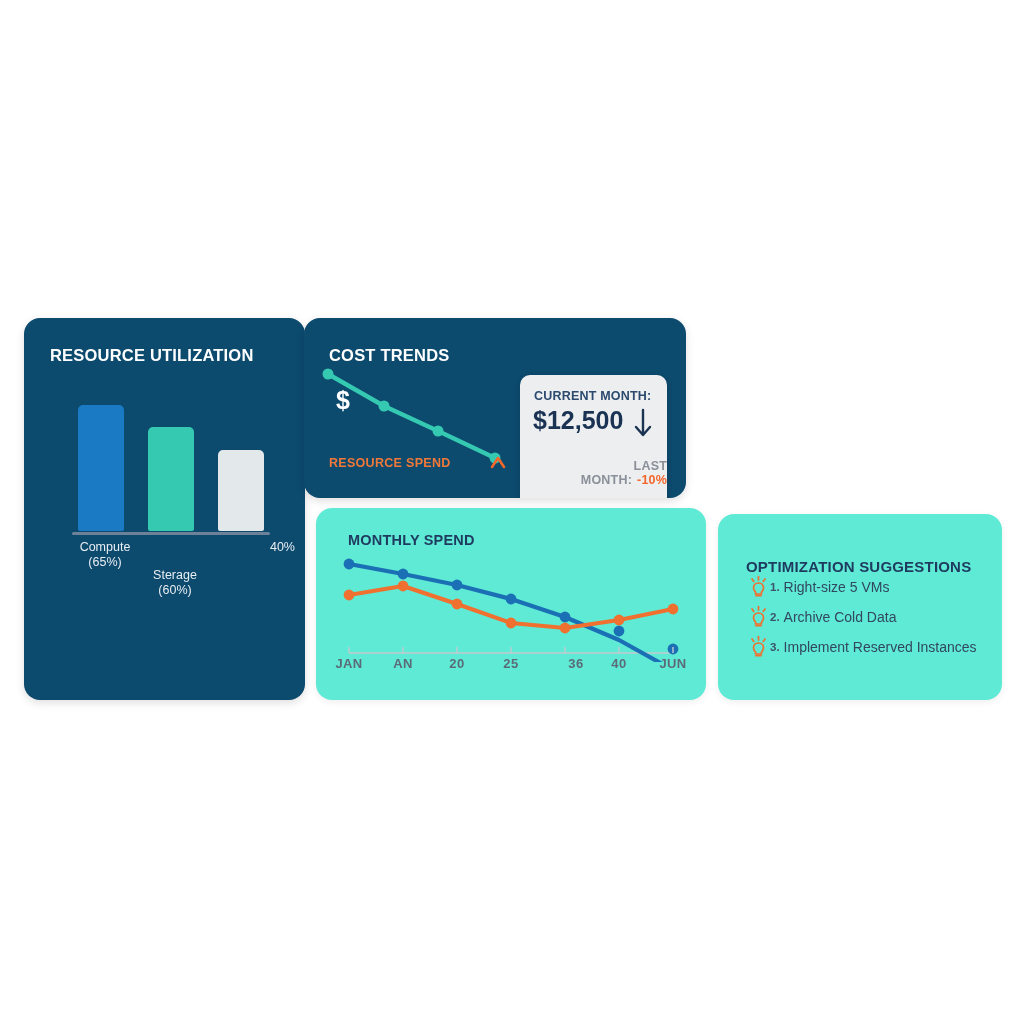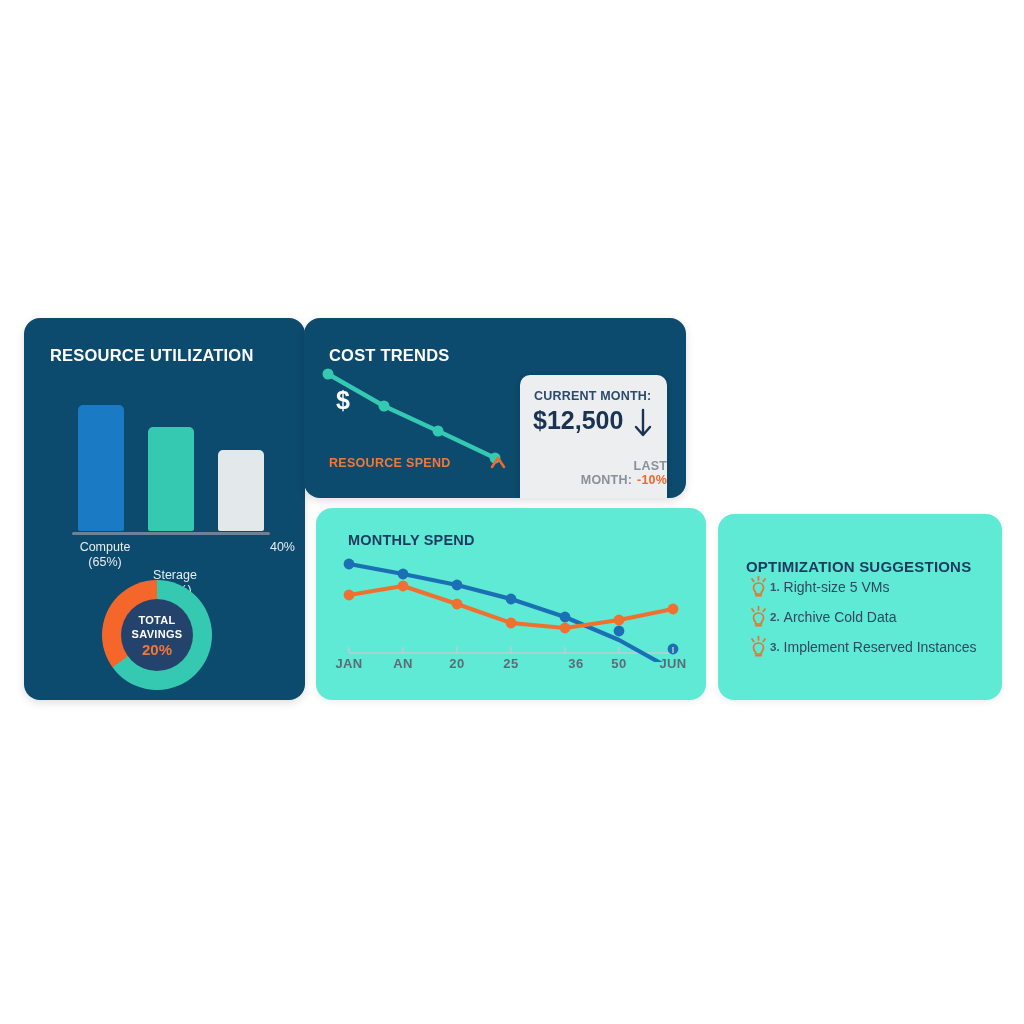--- a/index.html
+++ b/index.html
@@ -160,29 +160,20 @@
       <span>(65%)</span>
     </div>
     <div class="bar-label" style="left:101px;top:222px;width:100px;margin-top:28px;">
       <span>Sterage</span><br>
       <span>(60%)</span>
     </div>
     <div class="bar-label" style="left:171px;top:222px;width:100px;text-align:right;">
       <span>40%</span>
     </div>
 
-    <div id="donut-wrap">
-      <div id="donut" style="background: conic-gradient(#35c9b2 0deg 234deg, #f4662a 234deg 360deg);"></div>
-      <div id="donut-hole"></div>
-      <div id="donut-text">
-        <span class="donut-cap">TOTAL</span>
-        <span class="donut-cap">SAVINGS</span>
-        <span id="donut-value">20%</span>
-      </div>
-    </div>
   </section>
 
   <section class="panel panel-dark" id="panel-cost">
     <h2 class="panel-title title-on-dark" id="cost-title">COST TRENDS</h2>
 
     <svg id="cost-line-svg" width="210" height="110">
       <polyline points="10,8 66,40 120,65 177,92" fill="none" stroke="#35c9b2" stroke-width="4.5" stroke-linecap="round" stroke-linejoin="round"></polyline>
       <circle cx="10" cy="8" r="5.5" fill="#35c9b2"></circle>
       <circle cx="66" cy="40" r="5.5" fill="#35c9b2"></circle>
       <circle cx="120" cy="65" r="5.5" fill="#35c9b2"></circle>
@@ -243,21 +234,21 @@
         <line x1="339" y1="103" x2="339" y2="97"></line>
       </g>
     </svg>
 
     <div id="monthly-axis-labels">
       <span class="axis-tick" style="left:15px;">JAN</span>
       <span class="axis-tick" style="left:69px;">AN</span>
       <span class="axis-tick" style="left:123px;">20</span>
       <span class="axis-tick" style="left:177px;text-align:center;">25</span>
       <span class="axis-tick" style="left:242px;">36</span>
-      <span class="axis-tick" style="left:285px;">50</span>
+      <span class="axis-tick" style="left:285px;">40</span>
       <span class="axis-tick" style="left:339px;">JUN</span>
     </div>
   </section>
 
 
   <section class="panel panel-light" id="panel-optim">
     <h2 class="panel-title title-on-light" id="optim-title">OPTIMIZATION SUGGESTIONS</h2>
 
     <div id="optim-list">
       <div class="optim-item">

